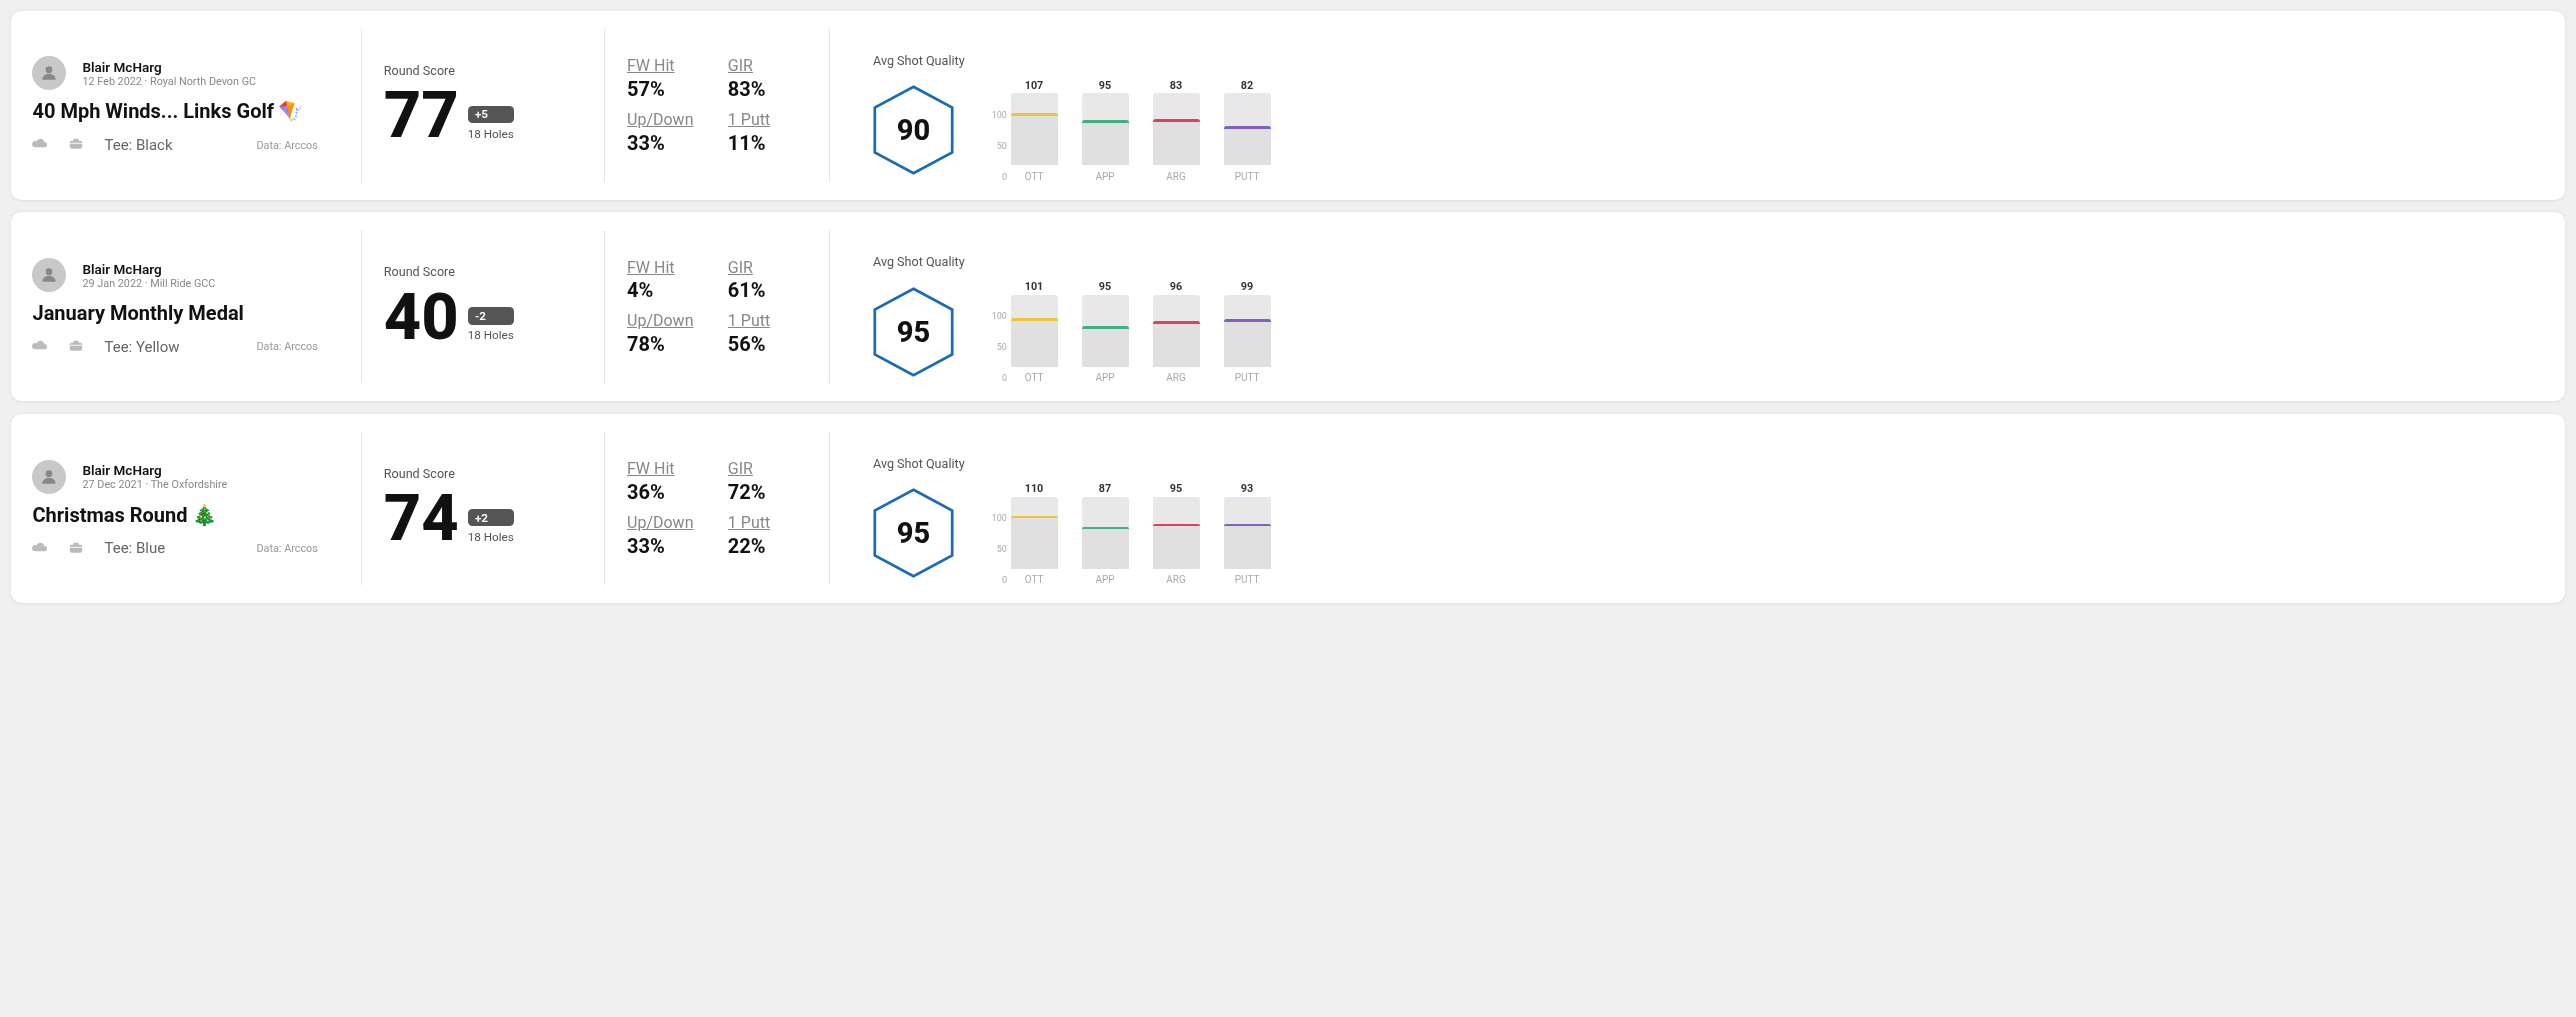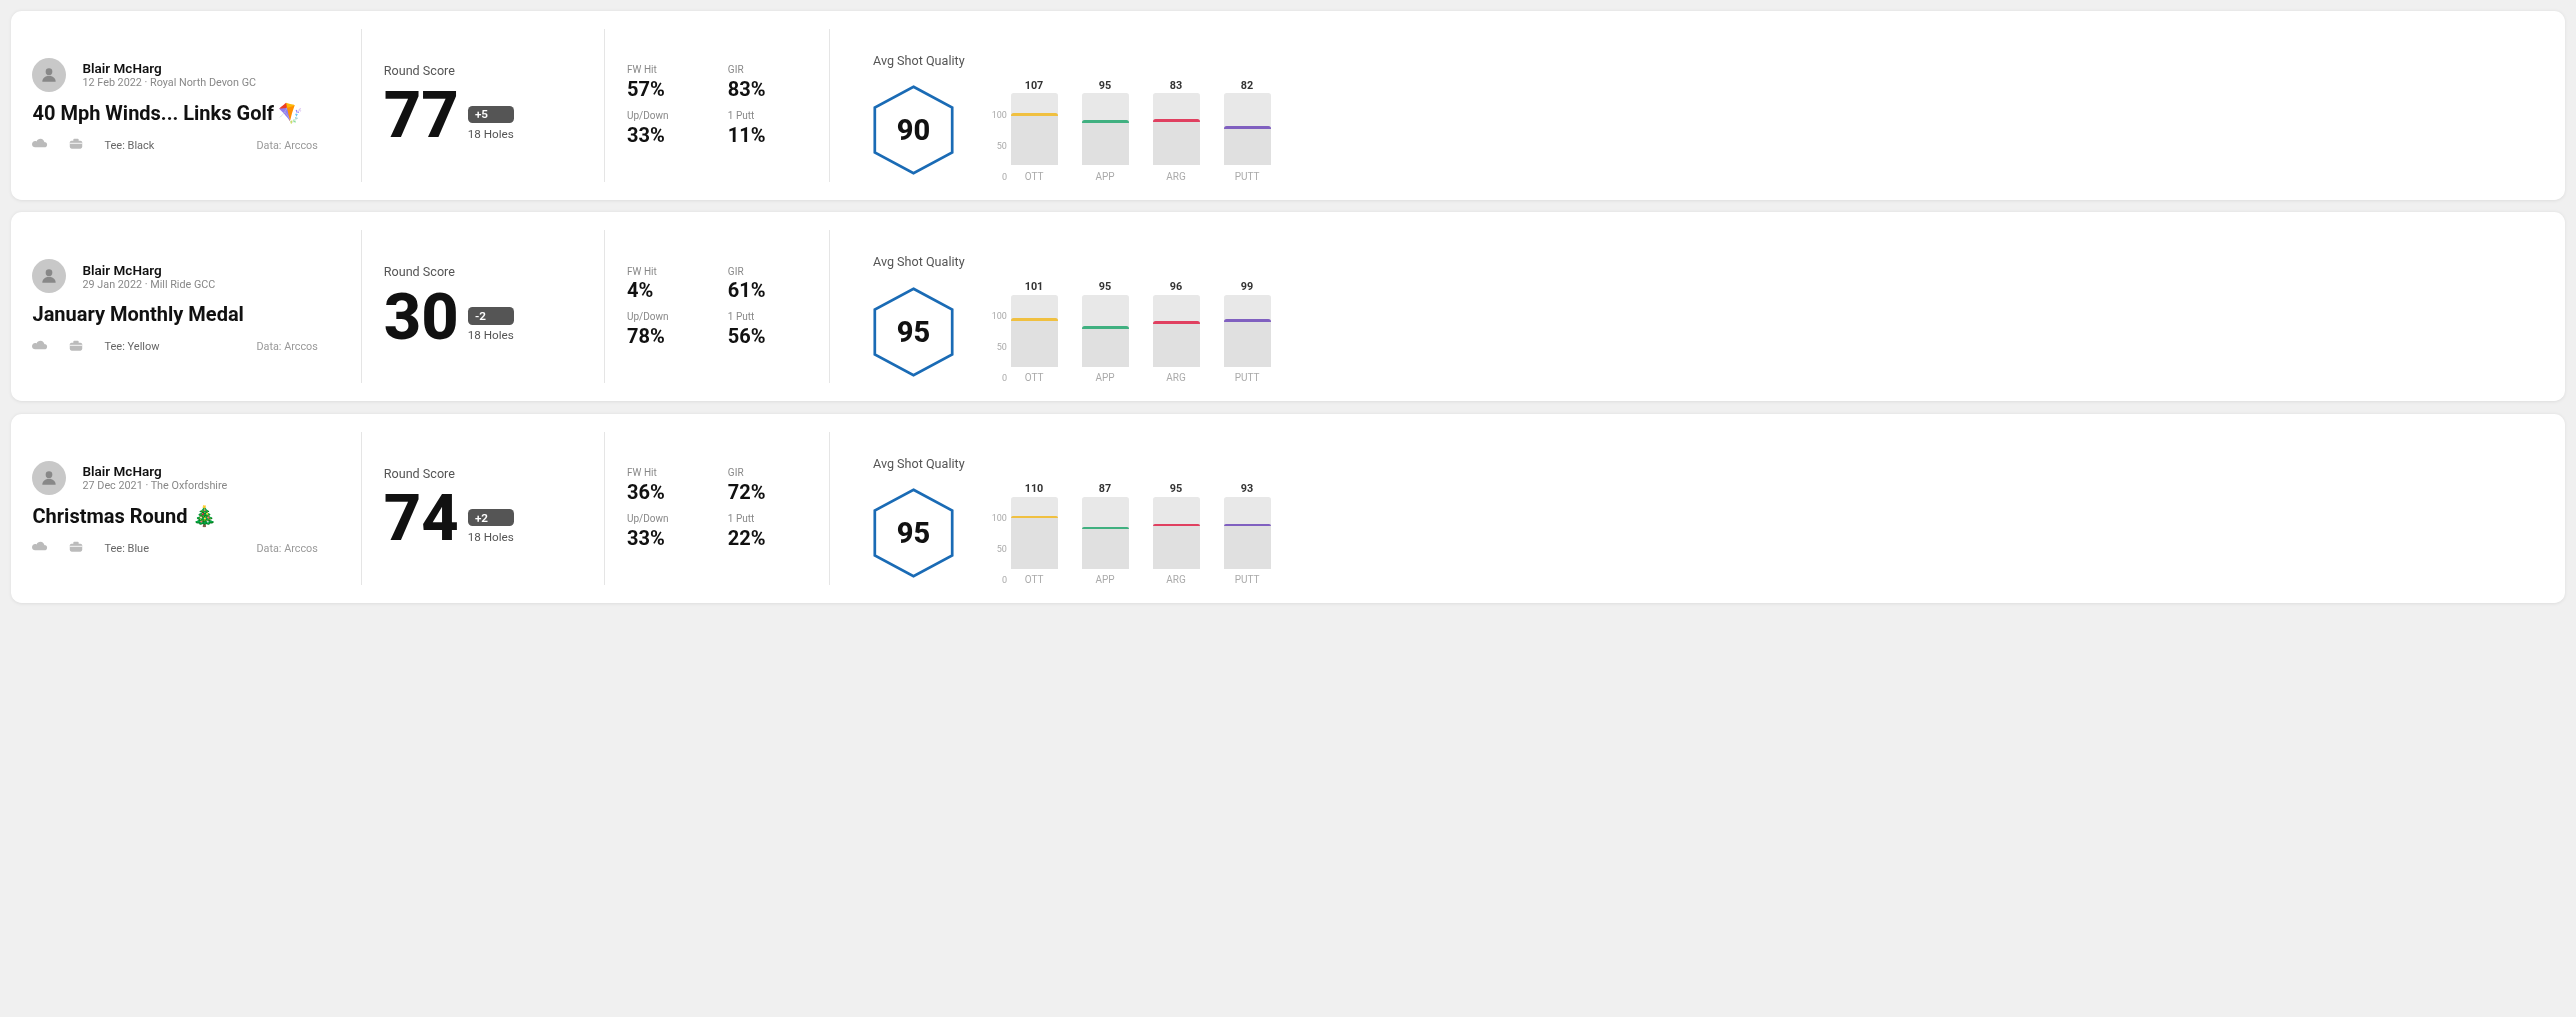--- a/index.html
+++ b/index.html
@@ -61,23 +61,23 @@
       margin-bottom: 12.6px;
       margin-top: 3.6px;
     }
     .tee-row {
       display: flex;
       align-items: center;
       justify-content: space-between;
     }
     .tee-info {
       display: flex;
-      align-items: center;
+      align-items: flex-end;
       gap: 20px;
-      font-size: 11px;
+      font-size: 15px;
       color: #666;
     }
     .data-source {
       font-size: 10.8px;
       color: #999;
     }
     .divider {
       width: 0.9px;
       background: #e5e5e5;
       align-self: stretch;
@@ -125,23 +125,24 @@
       width: 180px;
       flex-shrink: 0;
     }
     .stats-grid {
       display: grid;
       grid-template-columns: 1fr 1fr;
       gap: 9px 21.7px;
     }
     .stat-item {}
     .stat-label {
-      font-size: 10px;
+      font-size: 16px;
       color: #888;
       margin-bottom: 1.8px;
+      text-decoration: underline;
     }
     .stat-value {
       font-size: 20px;
       font-weight: 700;
       color: #111;
     }
     .chart-section {
       flex: 1;
       padding-left: 21.7px;
       margin-top: 24px;
@@ -402,21 +403,21 @@
         </div>
         <span class="data-source">Data: Arccos</span>
       </div>
     </div>
 
     <div class="divider"></div>
 
     <div class="score-section">
       <div class="score-label">Round Score</div>
       <div class="score-row">
-        <div class="score-number">30</div>
+        <div class="score-number">40</div>
         <div class="score-badge-col">
           <span class="score-badge">-2</span>
           <span class="holes-text">18 Holes</span>
         </div>
       </div>
     </div>
 
     <div class="divider"></div>
 
     <div class="stats-section">

